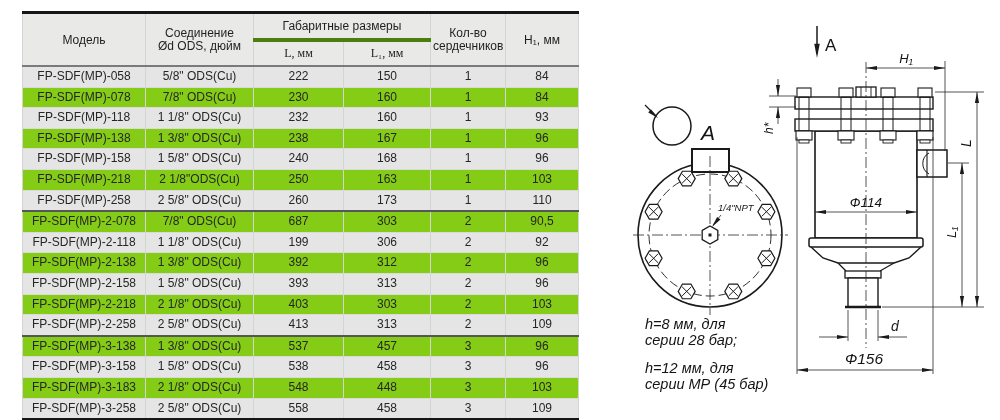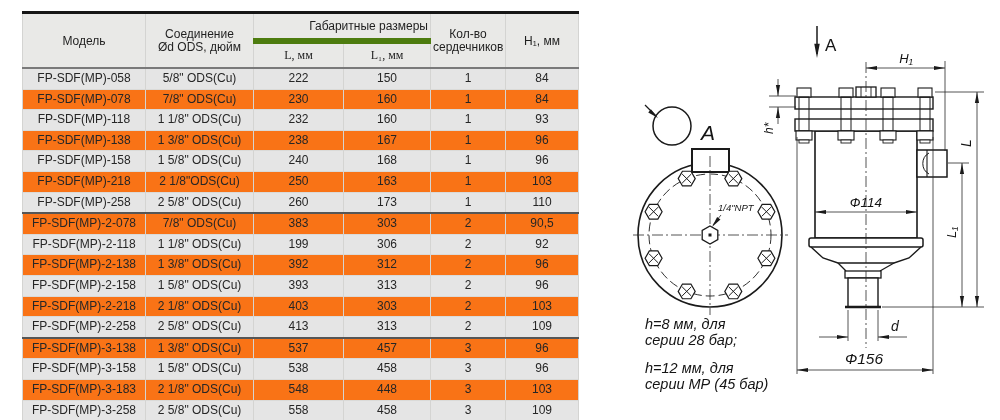--- a/index.html
+++ b/index.html
@@ -16,25 +16,25 @@
   }
   .spec-table th,.spec-table td{
     border-left:1px solid #d4d4d2;border-right:1px solid #d4d4d2;
     text-align:center;vertical-align:middle;padding:0 2px;
     font-weight:normal;white-space:nowrap;
   }
   .spec-table thead th{background:#e9e9e7;color:#1f1f1f;}
   .spec-table thead tr:first-child th{height:24px;}
   .spec-table thead tr:last-child th{height:23px;font-family:Liberation Serif, serif;}
   .spec-table thead{border-bottom:2px solid #7a7a7a;}
-  th.dims-group{border-bottom:6px solid #4d7c0f;text-align:right;}
+  th.dims-group{border-bottom:4px solid #4d7c0f;}
   .hdr-2line span{display:block;line-height:13px;}
   .spec-table tbody td{height:19.6px;line-height:19.6px;}
   .spec-table tbody tr{border-top:1px solid #dadad8;background:#e5e5e5;}
-  .spec-table tbody tr.alt{background:#f97316;}
+  .spec-table tbody tr.alt{background:#84cc16;}
   .spec-table tbody tr.group-start{border-top:2px solid #565656;}
   
   .drawing-wrap{position:absolute;left:600px;top:0;width:400px;height:420px;}
   svg text{fill:#141414;}
   .it{font-style:italic;}
   .ln{stroke:#1a1a1a;fill:none;}
   .dim{stroke:#2a2a2a;stroke-width:0.8;fill:none;}
   .cl{stroke:#2a2a2a;stroke-width:0.8;fill:none;stroke-dasharray:11 3 2 3;}
   .wh{fill:#ffffff;stroke:#1a1a1a;}
 </style>
@@ -122,21 +122,21 @@
         <td>FP-SDF(MP)-258</td>
         <td>2 5/8" ODS(Cu)</td>
         <td>260</td>
         <td>173</td>
         <td>1</td>
         <td>110</td>
       </tr>
       <tr class="alt group-start">
         <td>FP-SDF(MP)-2-078</td>
         <td>7/8" ODS(Cu)</td>
-        <td>383</td>
+        <td>687</td>
         <td>303</td>
         <td>2</td>
         <td>90,5</td>
       </tr>
       <tr>
         <td>FP-SDF(MP)-2-118</td>
         <td>1 1/8" ODS(Cu)</td>
         <td>199</td>
         <td>306</td>
         <td>2</td>

